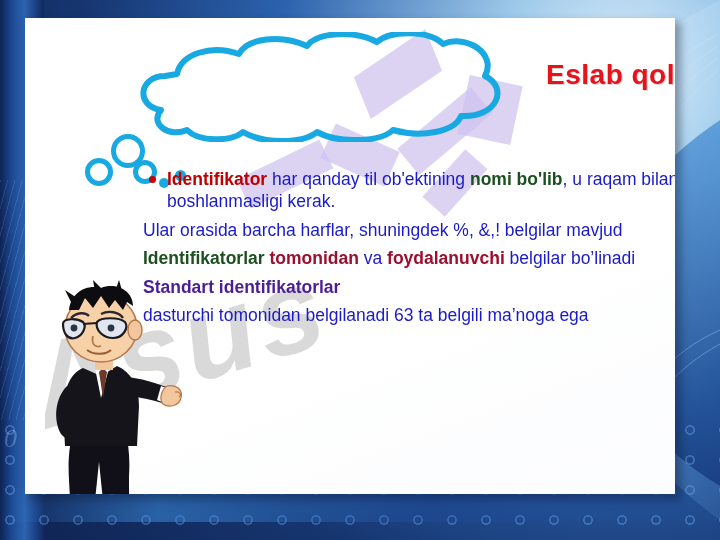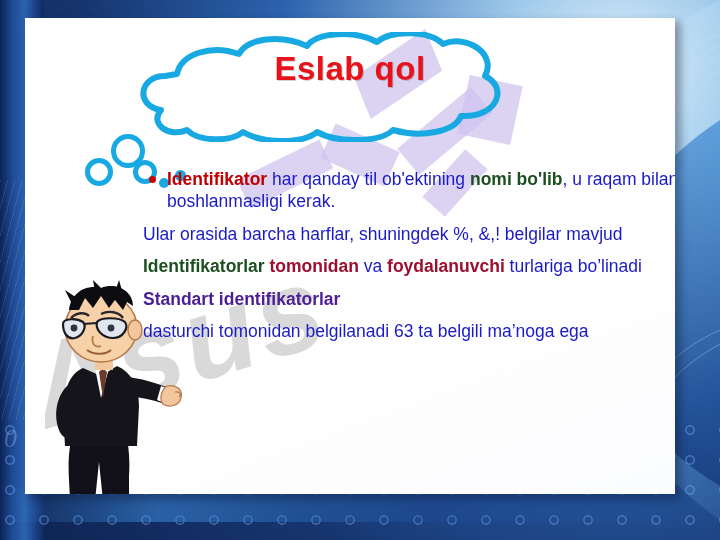--- a/index.html
+++ b/index.html
@@ -91,43 +91,43 @@
   .bubble.ring{border:5px solid #18a9e3;background:transparent;}
   .bubble.solid{background:#18a9e3;}
   .b1{left:86px;top:116px;width:24px;height:24px;}
   .b2{left:60px;top:140px;width:18px;height:18px;}
   .b3{left:108px;top:142px;width:14px;height:14px;}
   .b4{left:134px;top:160px;width:10px;height:10px;}
   .b5{left:150px;top:152px;width:11px;height:11px;}
 
   
   .title{
-    position:absolute;left:0;right:0;top:32px;text-align:center;
-    font-size:33px;font-weight:bold;color:#e8121a;
+    position:absolute;left:0;right:0;top:41px;text-align:right;
+    font-size:28px;font-weight:bold;color:#e8121a;
     letter-spacing:.5px;
     text-shadow:1px 1px 0 rgba(0,0,0,.18);
   }
 
   
   .body{
     position:absolute;left:118px;top:150px;width:560px;
     font-size:17.5px;line-height:1.28;
   }
   .para{margin:0 0 6px 0;color:#1a1ac8;}
   .para.indent{padding-left:24px;text-indent:0;position:relative;}
   .redbullet{
     position:absolute;left:6px;top:8px;width:7px;height:7px;border-radius:50%;
     background:#cc0000;
   }
   .t-red{color:#c00000;font-weight:bold;}
   .t-blue{color:#1a1ac8;}
   .t-green{color:#1d5020;font-weight:bold;}
   .t-purple{color:#4c1d95;font-weight:bold;}
   .t-crimson{color:#9c0f2e;font-weight:bold;}
-  .sp{margin-top:10px;}
+  .sp{margin-top:2px;}
 
   
   .man{position:absolute;left:18px;top:262px;width:140px;height:258px;}
   .man svg{display:block;}
 </style>
 </head>
 <body>
 
 <div class="slide">
 
@@ -198,21 +198,21 @@
     <div class="bubble ring b2"></div>
     <div class="bubble ring b3"></div>
     <div class="bubble solid b4"></div>
     <div class="bubble solid b5"></div>
 
     <div class="title">Eslab qol</div>
 
     <div class="body">
         <div class="para indent"><span class="redbullet"></span><span class="t-red">Identifikator </span><span class="t-blue">har qanday til ob'ektining </span><span class="t-green">nomi bo'lib</span><span class="t-blue">, u raqam bilan boshlanmasligi kerak.</span></div>
         <div class="para sp"><span class="t-blue">Ular orasida barcha harflar, shuningdek %, &amp;,! belgilar mavjud</span></div>
-        <div class="para sp"><span class="t-green">Identifikatorlar </span><span class="t-crimson"> tomonidan</span><span class="t-blue"> va </span><span class="t-crimson">foydalanuvchi</span><span class="t-blue"> turlariga bo’linadi</span></div>
+        <div class="para sp"><span class="t-green">Identifikatorlar </span><span class="t-crimson"> tomonidan</span><span class="t-blue"> va </span><span class="t-crimson">foydalanuvchi</span><span class="t-blue"> belgilar bo’linadi</span></div>
         <div class="para sp"><span class="t-purple">Standart identifikatorlar</span></div>
         <div class="para sp"><span class="t-blue">dasturchi tomonidan belgilanadi 63 ta belgili ma’noga ega</span></div>
       </div>
 
     <div class="man">
       <svg viewBox="0 0 140 258" width="140" height="258">
 
         <path d="M44,126 C30,140 24,168 26,200 L28,238 L50,240 L56,182 L62,240 L86,238 L86,196
                  C88,166 82,140 70,126 Z" fill="#111018"></path>
 

